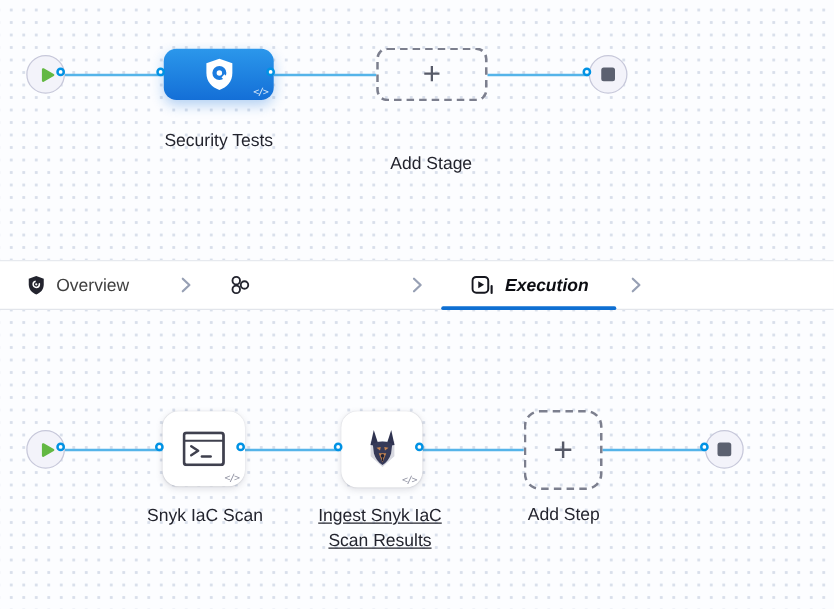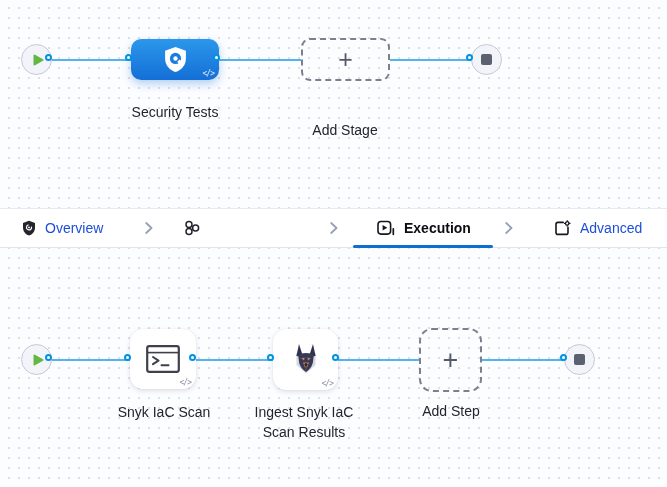--- a/index.html
+++ b/index.html
@@ -70,21 +70,21 @@
   }
 
   
   .tabbar {
     position:absolute; left:0; top:208px; width:667px; height:40px;
     background:#ffffff; border-top:1px solid #e7eaef; border-bottom:1px solid #e2e5eb;
     z-index:5;
   }
   .tab-item {
     position:absolute; top:50%; transform:translateY(-50%);
-    display:flex; align-items:center; gap:9px; font-size:14px; color:#1d4ed8;
+    display:flex; align-items:center; gap:9px; font-size:14px; color:#404040;
     cursor:pointer; white-space:nowrap;
   }
   .tab-item.active { font-weight:700; color:#0c0d12; }
   .tab-chevron { position:absolute; top:50%; transform:translateY(-50%); display:flex; }
   .tab-underline {
     position:absolute; left:353px; bottom:-1px; width:140px; height:3px;
     background:#0e6fd2; border-radius:2px;
   }
   svg { display:block; }
 </style>
@@ -157,52 +157,37 @@
       </svg>
     </span>
   </div>
 
   <span class="tab-chevron" style="left:330px;">
     <svg width="8" height="13" viewBox="0 0 8 13">
         <polyline points="1.2,1.5 6.5,6.5 1.2,11.5" fill="none" stroke="#97a0b4" stroke-width="1.8" stroke-linecap="round" stroke-linejoin="round"></polyline>
       </svg>
   </span>
 
-  <div class="tab-item active" style="left:377px;">
+  <div class="tab-item active" style="left:377px;font-style:italic;">
     <span>
       <svg width="18" height="16" viewBox="0 0 18 16">
         <rect x="1" y="1.5" width="12.6" height="12.6" rx="3" fill="none" stroke="#16171f" stroke-width="1.6"></rect>
         <polygon points="5.6,5 10.3,7.8 5.6,10.6" fill="#16171f"></polygon>
         <line x1="16.3" y1="8.8" x2="16.3" y2="14.3" stroke="#16171f" stroke-width="1.7" stroke-linecap="round"></line>
       </svg>
     </span>
     <span>Execution</span>
   </div>
 
   <span class="tab-chevron" style="left:505px;">
     <svg width="8" height="13" viewBox="0 0 8 13">
         <polyline points="1.2,1.5 6.5,6.5 1.2,11.5" fill="none" stroke="#97a0b4" stroke-width="1.8" stroke-linecap="round" stroke-linejoin="round"></polyline>
       </svg>
   </span>
 
-  <div class="tab-item" style="left:554px;">
-    <span>
-      <svg width="17" height="16" viewBox="0 0 17 16">
-        <path d="M14 7.2 V12.4 C14 13.5 13.1 14.4 12 14.4 H4 C2.9 14.4 2 13.5 2 12.4 V4.4 C2 3.3 2.9 2.4 4 2.4 H9.2" fill="none" stroke="#16171f" stroke-width="1.6" stroke-linecap="round"></path>
-        <circle cx="13.2" cy="3.4" r="1.7" fill="none" stroke="#16171f" stroke-width="1.3"></circle>
-        <g stroke="#16171f" stroke-width="1.1" stroke-linecap="round">
-          <line x1="13.2" y1="0.6" x2="13.2" y2="1.3"></line>
-            <line x1="13.2" y1="5.5" x2="13.2" y2="6.2"></line>
-          <line x1="10.4" y1="3.4" x2="11.1" y2="3.4"></line>
-            <line x1="15.3" y1="3.4" x2="16" y2="3.4"></line>
-        </g>
-      </svg>
-    </span>
-    <span>Advanced</span>
-  </div>
 
   <div class="tab-underline"></div>
 </div>
 
 <div class="cline" style="left:51px;  top:358.8px; width:80px;"></div>
 <div class="cline" style="left:195px; top:358.8px; width:78px;"></div>
 <div class="cline" style="left:338px; top:358.8px; width:81px;"></div>
 <div class="cline" style="left:482px; top:358.8px; width:84px;"></div>
 
 <div class="node-circle" style="left:21px; top:344px;">
@@ -235,21 +220,21 @@
       <path d="M4.2 12 Q12 8.2 19.8 12 L18.8 20 Q17 26 12 29 Q7 26 5.2 20 Z" fill="#363a58"></path>
       <path d="M7.2 15.2 L10.6 14.6 L10 17.4 Z" fill="#c9854f"></path>
       <path d="M16.8 15.2 L13.4 14.6 L14 17.4 Z" fill="#c9854f"></path>
       <path d="M9 19.5 H15 L12 27 Z" fill="#c9854f"></path>
       <circle cx="12" cy="21.6" r="1.5" fill="#1e2238"></circle>
       <line x1="12" y1="23" x2="12" y2="26" stroke="#1e2238" stroke-width="1"></line>
     </svg>
   </span>
   <span class="code-badge on-white">&lt;/&gt;</span>
 </div>
-<div class="graph-label" style="left:244px; top:402px;">Ingest Snyk IaC Scan Results</div>
+<div class="graph-label" style="left:244px; top:402px;text-decoration:underline;">Ingest Snyk IaC Scan Results</div>
 
 <div class="add-box add-step-box">
   <span>+</span>
 </div>
 <div class="graph-label" style="left:391px; top:401px;">Add Step</div>
 
 <div class="node-circle" style="left:564px; top:344px;">
   <span class="stop-square"></span>
 </div>
 

